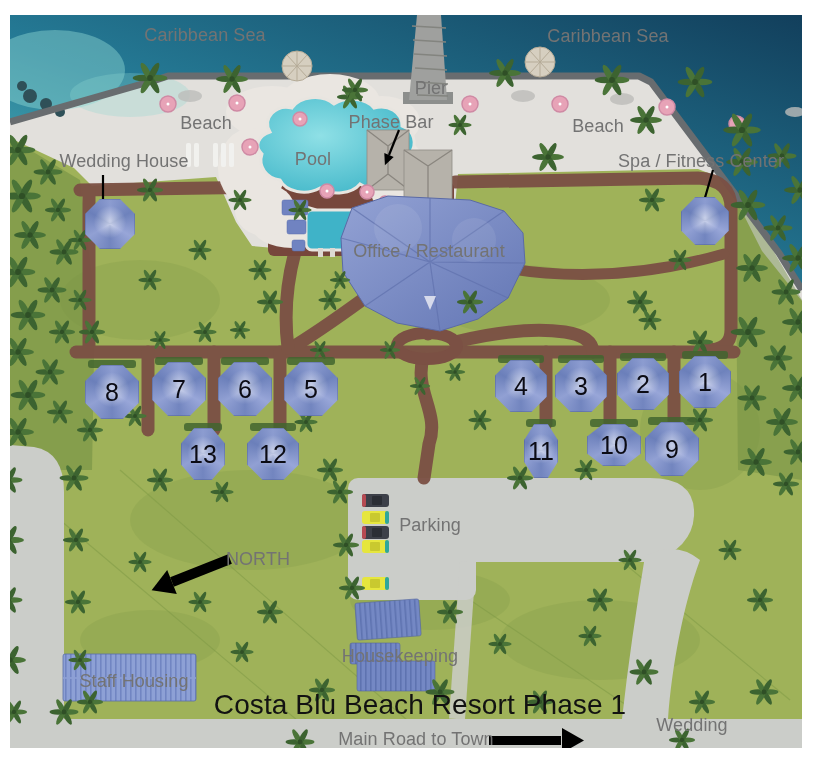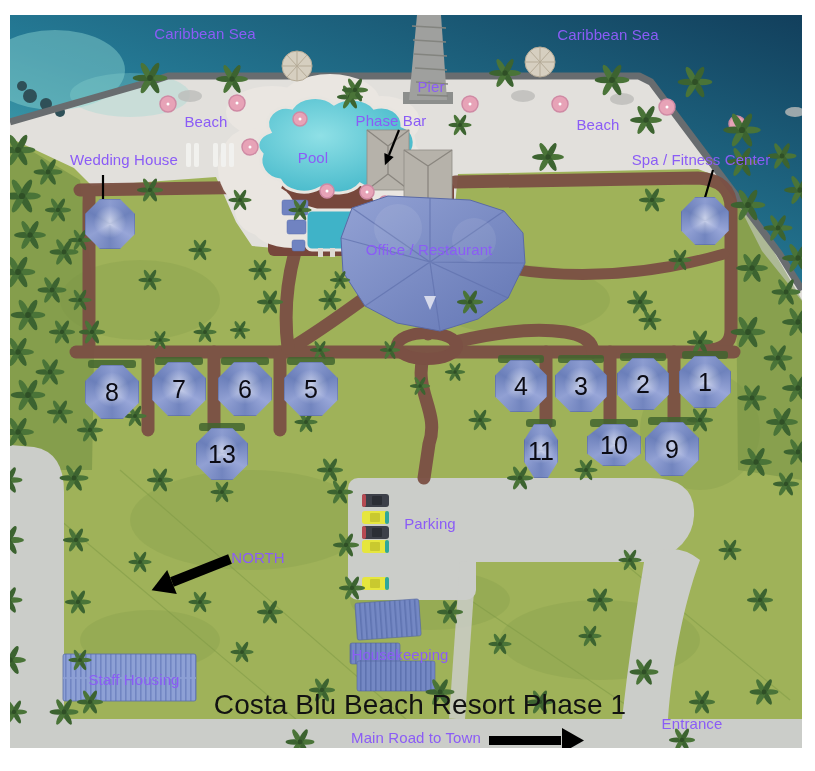--- a/index.html
+++ b/index.html
@@ -1,20 +1,20 @@
 <!DOCTYPE html>
 <html><head>
 <meta charset="utf-8">
 <style>
   html,body{margin:0;padding:0;background:#fff;}
   body{width:815px;height:771px;position:relative;font-family:"Liberation Sans","DejaVu Sans",sans-serif;}
   .stage{position:absolute;left:0;top:0;width:815px;height:771px;overflow:hidden;}
   .stage svg{position:absolute;left:0;top:0;}
   .map-label{position:absolute;transform:translateX(-50%);white-space:nowrap;
-    font-size:15px;color:#8b5cf6;letter-spacing:.1px;line-height:1.1;}
+    font-size:18px;color:#737373;letter-spacing:.1px;line-height:1.1;}
   .map-label.big{font-size:28px;font-weight:500;color:#121212;margin-top:12px;}
   .cabin{position:absolute;}
   .cabin .hedge{position:absolute;top:-5px;left:6%;width:88%;height:8px;background:#42652f;border-radius:3px;opacity:.85;}
   .cabin .canvas{position:absolute;left:0;top:0;width:100%;height:100%;
     clip-path:polygon(30% 0,70% 0,100% 30%,100% 70%,70% 100%,30% 100%,0 70%,0 30%);
     background-image:
       radial-gradient(circle at 50% 46%, rgba(255,255,255,.5) 0 5%, rgba(255,255,255,0) 44%),
       conic-gradient(from 0deg at 50% 50%, #8c9cd0, #6e82bc 60deg, #98a6d8 120deg, #7285bf 180deg, #91a0d3 240deg, #6b7fba 300deg, #8c9cd0 360deg);
     box-shadow:inset 0 0 0 1px rgba(70,85,140,.35);}
   .cabin .num{position:absolute;inset:0;display:flex;align-items:center;justify-content:center;
@@ -416,21 +416,21 @@
 <div class="map-label" style="left:313px;top:150px">Pool</div>
 <div class="map-label" style="left:391px;top:113px">Phase Bar</div>
 <div class="map-label" style="left:701px;top:152px">Spa / Fitness Center</div>
 <div class="map-label" style="left:429px;top:242px">Office / Restaurant</div>
 <div class="map-label" style="left:430px;top:516px">Parking</div>
 <div class="map-label" style="left:258px;top:550px">NORTH</div>
 <div class="map-label" style="left:400px;top:647px">Housekeeping</div>
 <div class="map-label" style="left:134px;top:672px">Staff Housing</div>
 <div class="map-label big" style="left:420px;top:678px">Costa Blu Beach Resort Phase 1</div>
 <div class="map-label" style="left:416px;top:730px">Main Road to Town</div>
-<div class="map-label" style="left:692px;top:716px">Entrance</div>
+<div class="map-label" style="left:692px;top:716px">Wedding</div>
 
 <div class="cabin" style="left:85px;top:365px;width:54px;height:54px">
       <div class="hedge"></div>
       <div class="canvas"></div>
       <span class="num">8</span>
     </div>
 <div class="cabin" style="left:152px;top:362px;width:54px;height:54px">
       <div class="hedge"></div>
       <div class="canvas"></div>
       <span class="num">7</span>
@@ -438,25 +438,30 @@
 <div class="cabin" style="left:218px;top:362px;width:54px;height:54px">
       <div class="hedge"></div>
       <div class="canvas"></div>
       <span class="num">6</span>
     </div>
 <div class="cabin" style="left:284px;top:362px;width:54px;height:54px">
       <div class="hedge"></div>
       <div class="canvas"></div>
       <span class="num">5</span>
     </div>
-<div class="cabin" style="left:196px;top:428px;width:52px;height:52px">
+<div class="cabin" style="left:181px;top:428px;width:44px;height:52px">
       <div class="hedge"></div>
       <div class="canvas"></div>
       <span class="num">13</span>
     </div>
+<div class="cabin" style="left:247px;top:428px;width:52px;height:52px">
+      <div class="hedge"></div>
+      <div class="canvas"></div>
+      <span class="num">12</span>
+    </div>
 <div class="cabin" style="left:495px;top:360px;width:52px;height:52px">
       <div class="hedge"></div>
       <div class="canvas"></div>
       <span class="num">4</span>
     </div>
 <div class="cabin" style="left:555px;top:360px;width:52px;height:52px">
       <div class="hedge"></div>
       <div class="canvas"></div>
       <span class="num">3</span>
     </div>

